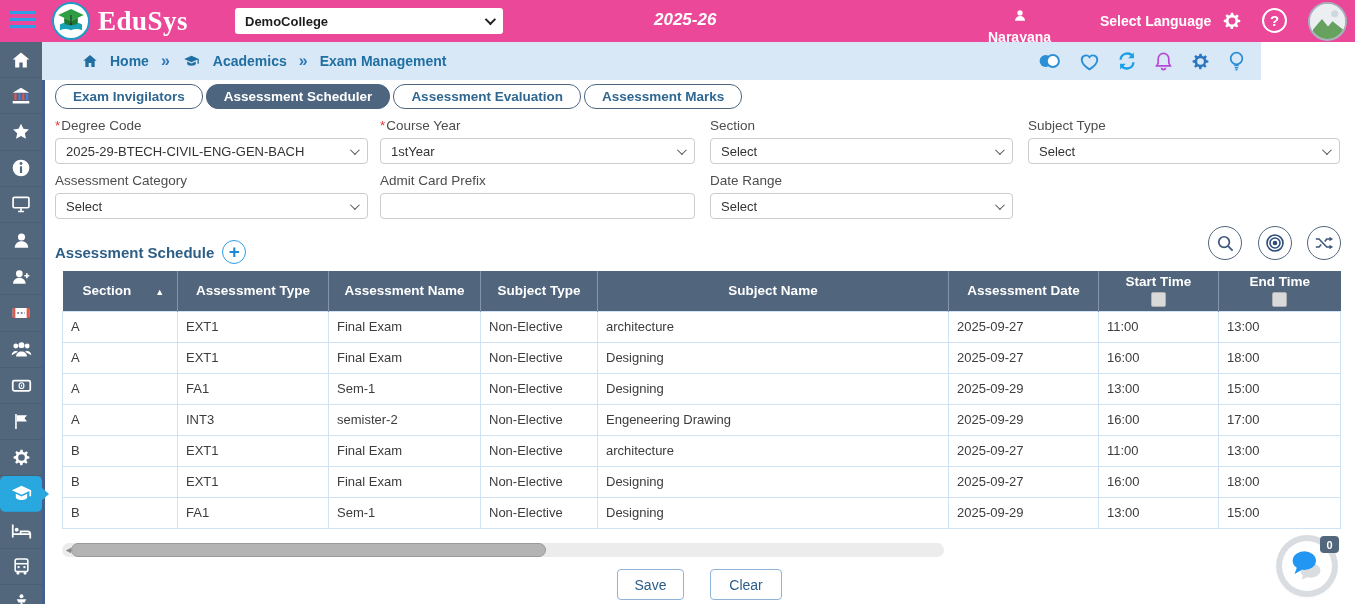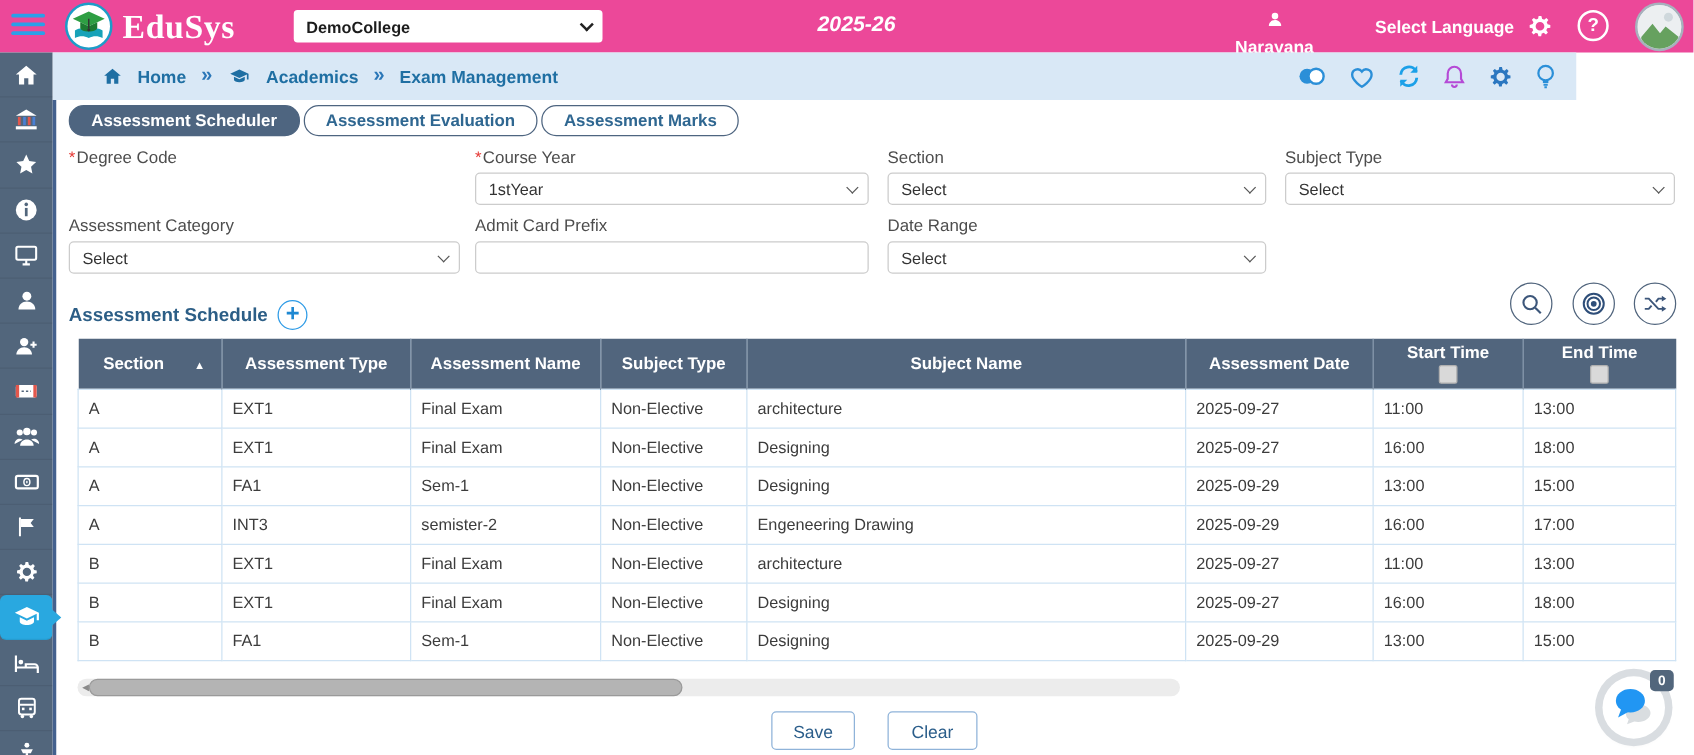--- a/index.html
+++ b/index.html
@@ -8,21 +8,21 @@
   #app *{box-sizing:border-box;}
 
   
   .topbar{position:absolute;left:0;top:0;width:1355px;height:42px;background:#ec4899;}
   .hamburger{position:absolute;left:9px;top:11px;width:27px;height:19px;cursor:pointer;}
   .hamburger i{display:block;height:3px;background:#2b9fe8;border-radius:2px;margin-bottom:4px;}
   .logo-wrap{position:absolute;left:52px;top:2px;display:flex;align-items:center;gap:8px;}
   .logo-circle{width:38px;height:38px;border-radius:50%;background:#fff;border:2px solid #1d9cc8;
                display:flex;align-items:center;justify-content:center;overflow:hidden;}
   .brand{color:#fff;font-family:"Liberation Serif",serif;font-weight:bold;font-size:27px;letter-spacing:.5px;}
-  .college-select{position:absolute;left:235px;top:8px;width:247px;height:26px;background:#fff;border-radius:3px;
+  .college-select{position:absolute;left:235px;top:8px;width:268px;height:26px;background:#fff;border-radius:3px;
        display:flex;align-items:center;padding:0 10px;font-size:13px;font-weight:bold;color:#1c1c1c;cursor:pointer;}
   .college-select .chev{margin-left:auto;width:8px;height:8px;border-right:2.4px solid #222;border-bottom:2.4px solid #222;
        transform:rotate(45deg) translateY(-2px);}
   .acad-year{position:absolute;left:606px;top:10px;color:#fff;font-size:17px;font-weight:bold;font-style:italic;margin-left:48px;}
   .user-box{position:absolute;left:988px;top:8px;display:flex;align-items:center;gap:6px;color:#fff;
        font-size:14px;font-weight:bold;padding-bottom:8px;border-bottom:1px dotted rgba(255,255,255,.75);cursor:pointer;flex-direction:column;}
   .lang{position:absolute;left:1100px;top:13px;color:#fff;font-size:14px;font-weight:bold;cursor:pointer;}
   .top-gear{position:absolute;left:1221px;top:10px;cursor:pointer;}
   .help-circle{position:absolute;left:1262px;top:8px;width:25px;height:25px;border:2px solid #fff;border-radius:50%;
        color:#fff;font-weight:bold;font-size:15px;display:flex;align-items:center;justify-content:center;cursor:pointer;}
@@ -327,34 +327,39 @@
           <circle cx="8.5" cy="7.5" r="5.8" fill="none" stroke="#2b8fd8" stroke-width="1.8"></circle>
           <path d="M6.3 14.5h4.4M6.8 16.7h3.4M7.5 18.8h2" stroke="#2b8fd8" stroke-width="1.6" fill="none"></path>
         </svg>
       </span>
     </div>
   </div>
 
   <div class="content"></div>
 
   <div class="tabs">
+    <div class="tab">Exam Invigilators</div>
     <div class="tab active">Assessment Scheduler</div>
     <div class="tab">Assessment Evaluation</div>
     <div class="tab">Assessment Marks</div>
   </div>
 
   <div class="flabel" style="left:55px;top:118px;">
     <span class="req">*</span><span>Degree Code</span>
   </div>
   <div class="flabel" style="left:380px;top:118px;">
     <span class="req">*</span><span>Course Year</span>
   </div>
   <div class="flabel" style="left:710px;top:118px;">Section</div>
   <div class="flabel" style="left:1028px;top:118px;">Subject Type</div>
 
+  <div class="select" style="left:55px;top:138px;width:313px;">
+    <span>2025-29-BTECH-CIVIL-ENG-GEN-BACH</span>
+    <span class="chev"></span>
+  </div>
   <div class="select" style="left:380px;top:138px;width:315px;">
     <span>1stYear</span>
     <span class="chev"></span>
   </div>
   <div class="select" style="left:710px;top:138px;width:303px;">
     <span>Select</span>
     <span class="chev"></span>
   </div>
   <div class="select" style="left:1028px;top:138px;width:312px;">
     <span>Select</span>

